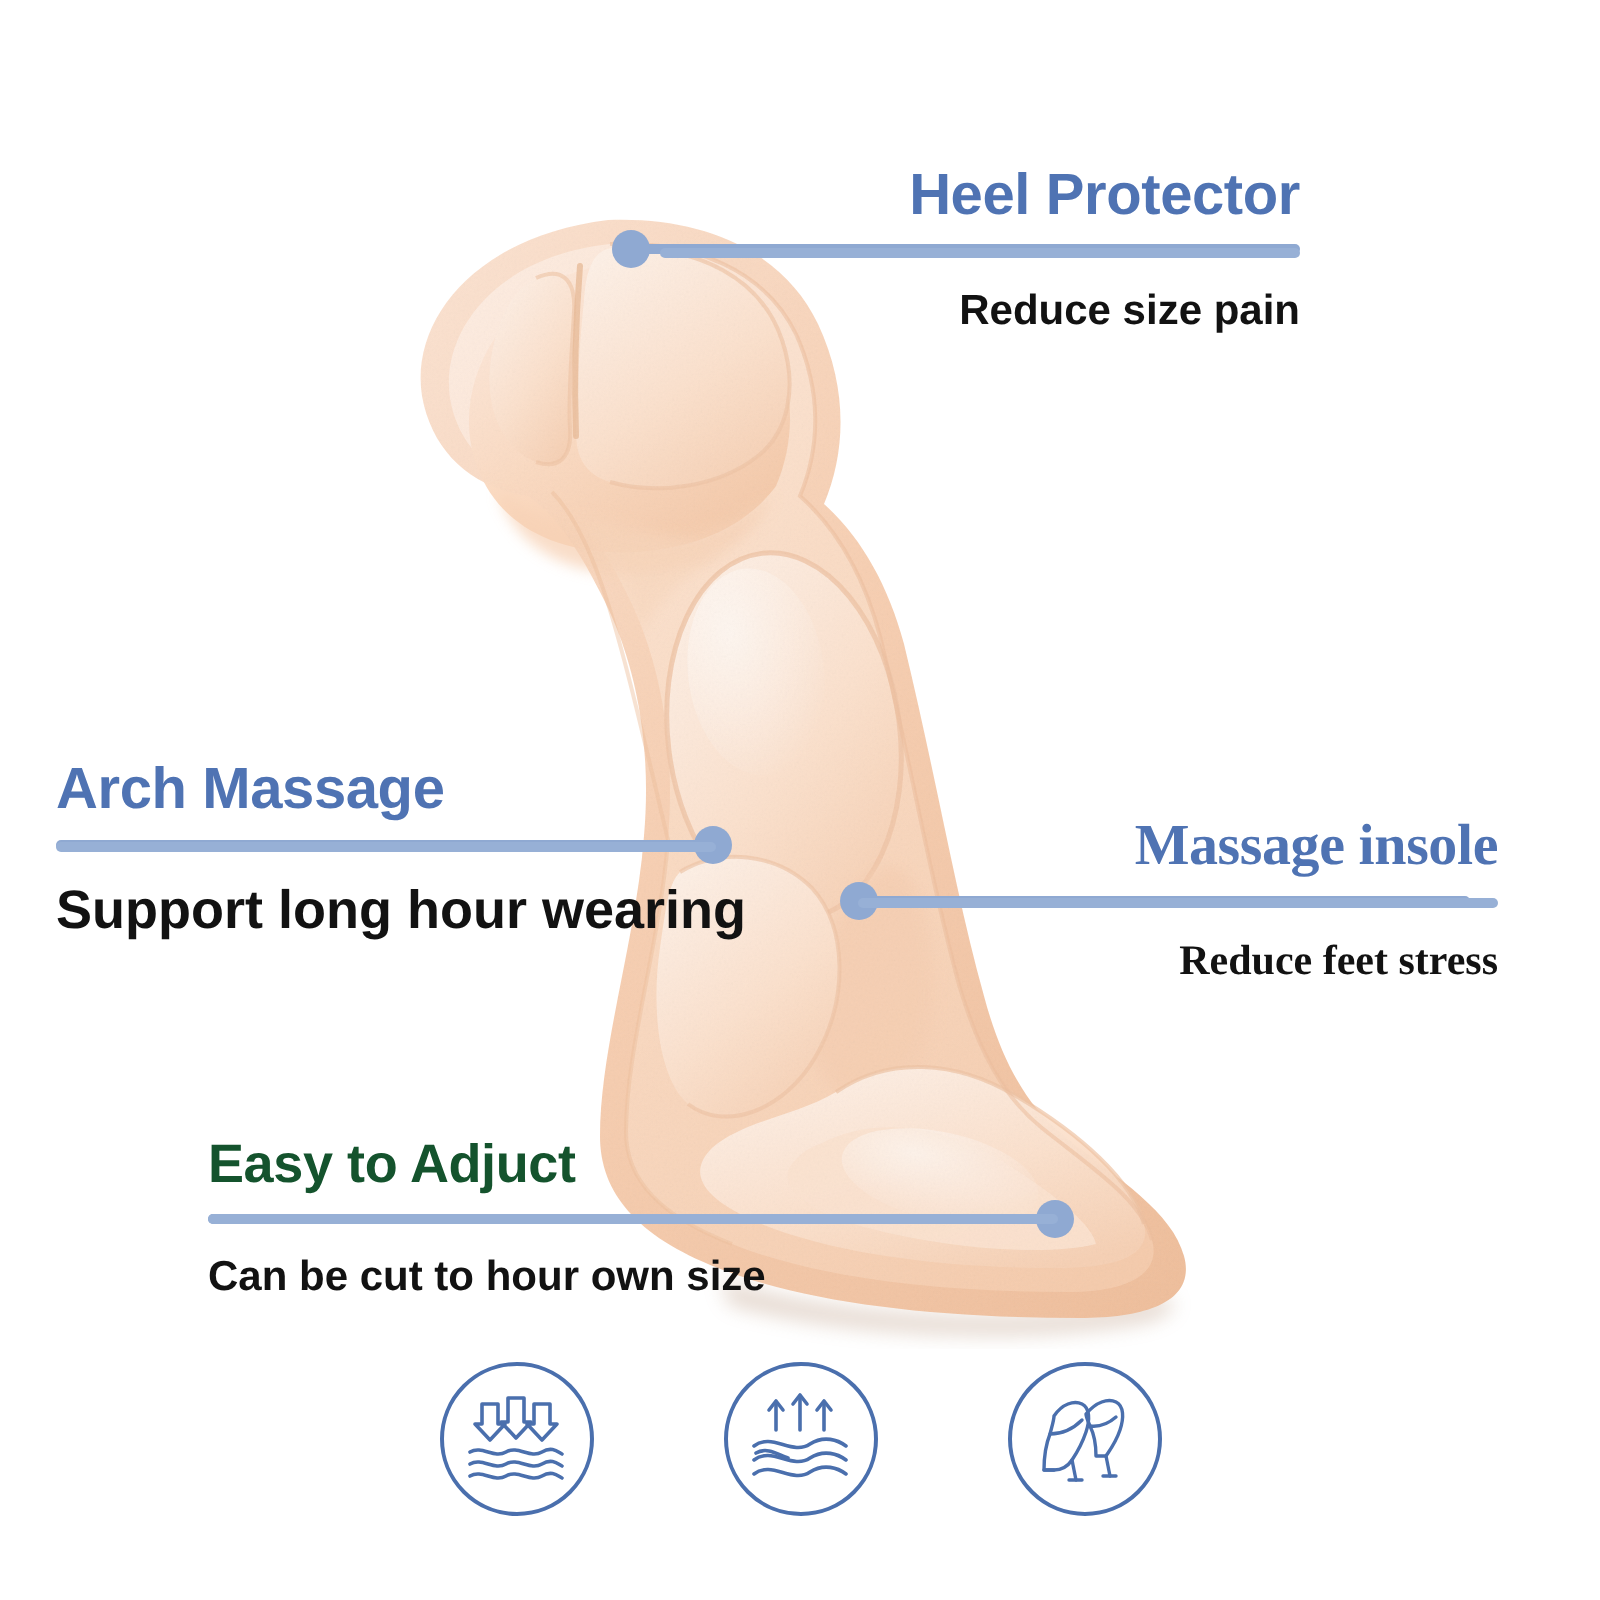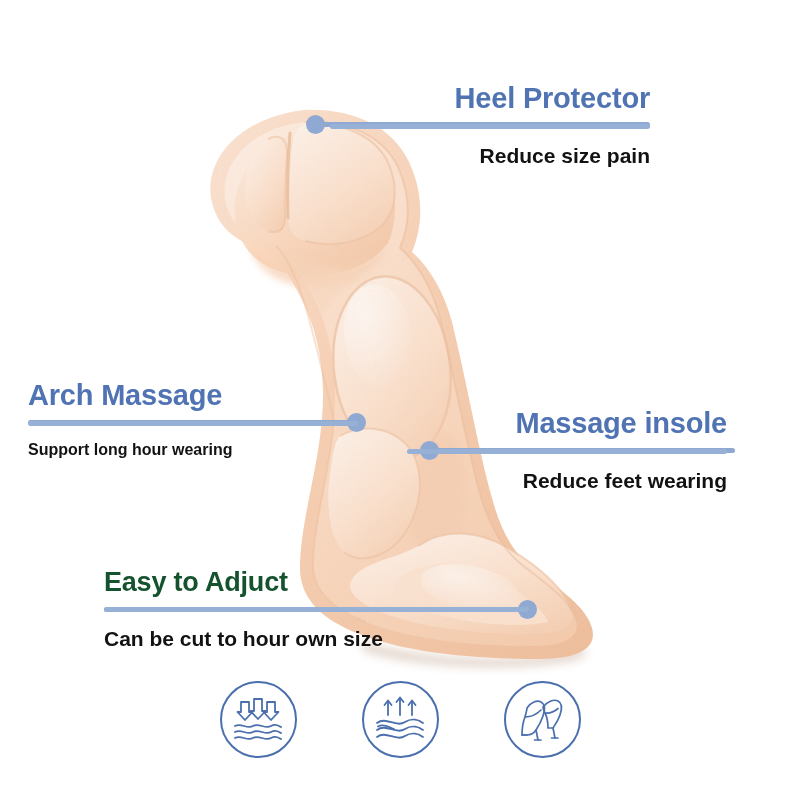--- a/index.html
+++ b/index.html
@@ -307,27 +307,27 @@
 
   <div class="callout right" style="left:330px; top:84px; width:320px;">
     <div class="title" style="color:#4f73b3; font-size:29px;">Heel  Protector</div>
     <div class="rule" style="background:#97b0d6; margin-top:11px;"></div>
     <div class="subtitle" style="font-size:21px; margin-top:16px;">Reduce size pain</div>
   </div>
 
   <div class="callout left" style="left:28px; top:381px; width:330px;">
     <div class="title" style="color:#4f73b3; font-size:29px;">Arch Massage</div>
     <div class="rule" style="background:#97b0d6; margin-top:11px;"></div>
-    <div class="subtitle" style="font-size:16px; margin-top:16px;">Support long hour wearing</div>
-  </div>
-
-  <div class="callout right" style="left:407px; top:409px; width:320px;">
+    <div class="subtitle" style="font-size:27px; margin-top:16px;">Support long hour wearing</div>
+  </div>
+
+  <div class="callout right" style="left:429px; top:409px; width:320px;font-family:Liberation Serif, serif;">
     <div class="title" style="color:#4f73b3; font-size:29px;">Massage insole</div>
     <div class="rule" style="background:#97b0d6; margin-top:11px;"></div>
-    <div class="subtitle" style="font-size:21px; margin-top:16px;">Reduce feet wearing</div>
+    <div class="subtitle" style="font-size:21px; margin-top:16px;">Reduce feet stress</div>
   </div>
 
   <div class="callout left" style="left:104px; top:569px; width:425px;">
     <div class="title" style="color:#14532d; font-size:27px;">Easy to Adjuct</div>
     <div class="rule" style="background:#97b0d6; margin-top:11px;"></div>
     <div class="subtitle" style="font-size:21px; margin-top:16px;">Can be cut to hour own size</div>
   </div>
 
   <div id="badges">
 

